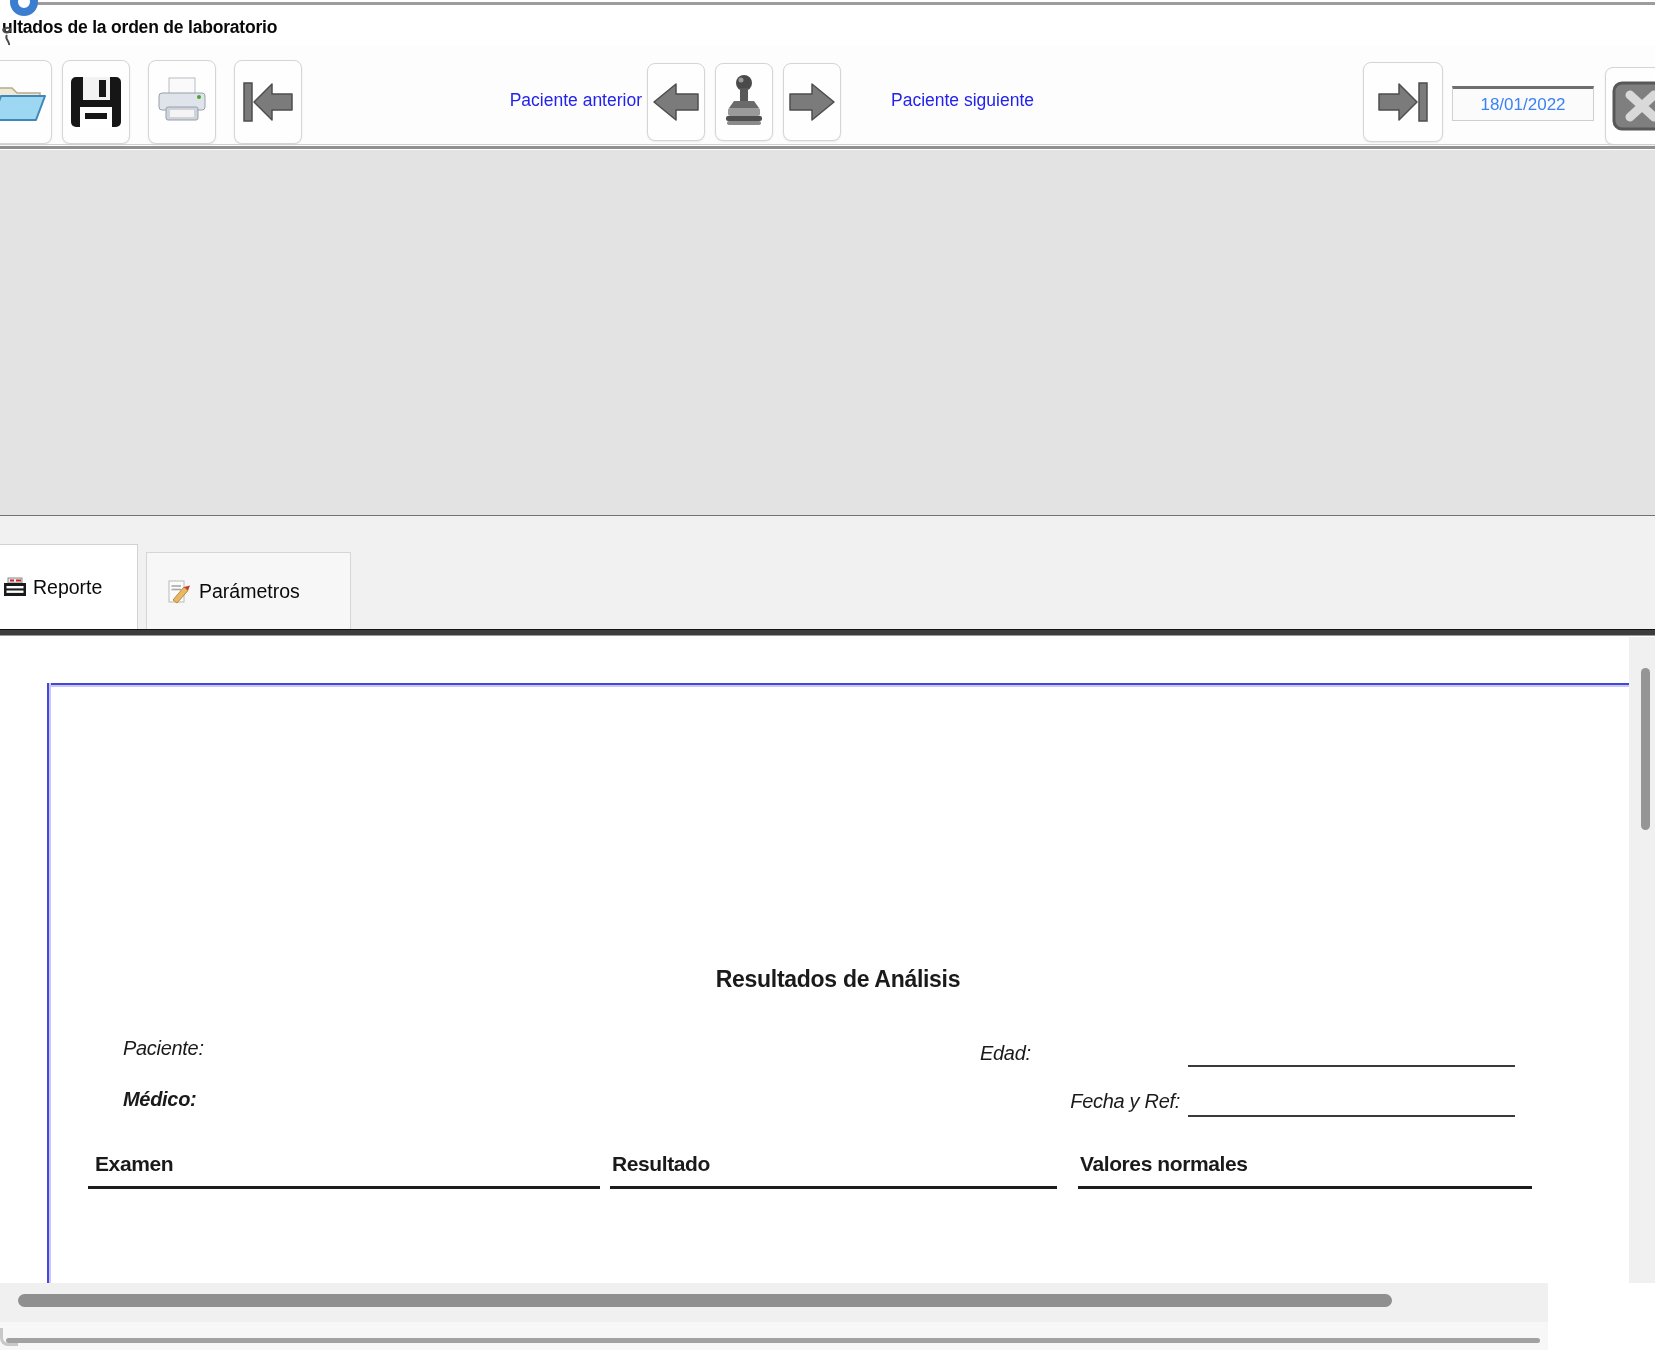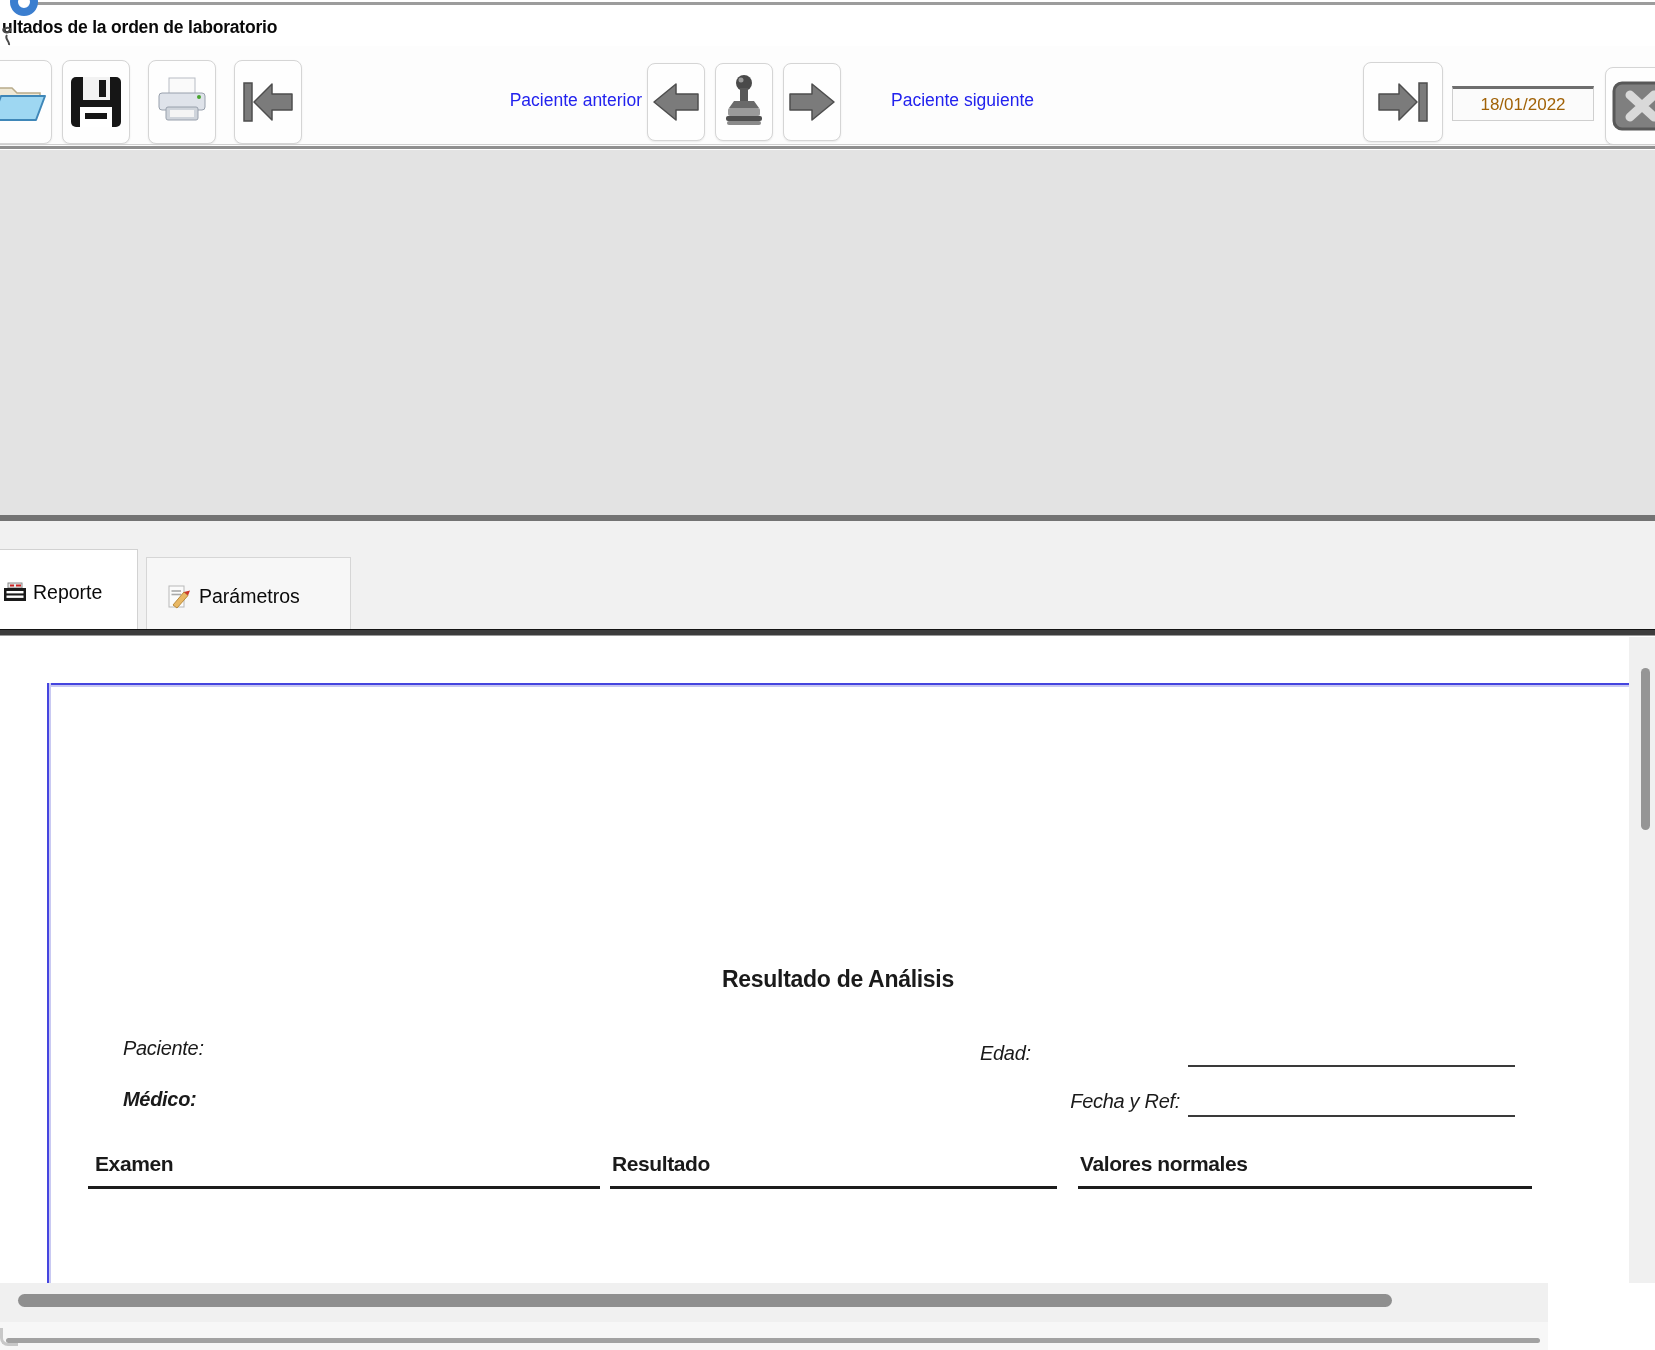--- a/index.html
+++ b/index.html
@@ -21,27 +21,27 @@
   .tbtn { position:absolute; background:#fefefe; border:1px solid #d5d5d5; border-radius:8px;
           box-shadow:0 1px 2px rgba(0,0,0,0.08); display:flex; align-items:center; justify-content:center;
           padding:0; cursor:pointer; overflow:hidden; }
   .tbtn.big { top:14px; width:68px; height:84px; }
   .tbtn.mid { top:17px; width:58px; height:78px; }
   .bluetext { position:absolute; color:#2222ee; font-size:17.5px; }
 
   .datefield { left:1452px; top:40px; width:142px; height:35px; background:#fbfbfb;
                border:1px solid #cfcfcf; border-top:3px solid #6e6e6e;
                display:flex; align-items:center; justify-content:center; }
-  .datefield span { color:#a16207; font-size:17px; }
+  .datefield span { color:#3b82f6; font-size:17px; }
 
   
   .gray-area { left:0; top:150px; width:1655px; height:365px; background:#e3e3e3; }
 
   
-  .tabstrip { left:0; top:515px; width:1655px; height:114px; background:#f1f1f1; border-top:6px solid #737373; }
+  .tabstrip { left:0; top:515px; width:1655px; height:114px; background:#f1f1f1; border-top:1px solid #737373; }
   .tab { position:absolute; display:flex; align-items:center; gap:6px; cursor:pointer; }
   .tab-reporte { left:-8px; top:28px; width:146px; height:86px; background:#fff;
                  border:1px solid #d2d2d2; border-bottom:none; padding-left:10px; }
   .tab-params  { left:146px; top:36px; width:205px; height:78px; background:#f7f7f7;
                  border:1px solid #d6d6d6; border-bottom:none; padding-left:20px; }
   .tab-label { font-size:19.5px; color:#0a0a0a; }
   .separator-dark { left:0; top:629px; width:1655px; height:7px; background:#3c3c3c;
                     border-top:1px solid #141414; border-bottom:1px solid #9a9a9a; }
 
   
@@ -196,21 +196,21 @@
     </svg>
     <span class="tab-label">Parámetros</span>
   </div>
 </div>
 <div class="abs separator-dark"></div>
 
 <div class="abs viewport">
   <div class="abs page-top"></div>
   <div class="abs page-left"></div>
 
-  <div class="abs report-title">Resultado de Análisis</div>
+  <div class="abs report-title">Resultados de Análisis</div>
 
   <div class="abs flabel fl-paciente">Paciente:</div>
   <div class="abs flabel fl-edad">Edad:</div>
   <div class="abs wline ul-edad"></div>
 
   <div class="abs flabel fl-medico">Médico:</div>
   <div class="abs flabel fl-fecha">Fecha y Ref:</div>
   <div class="abs wline ul-fecha"></div>
 
   <div class="abs chead ch-1">Examen</div>

